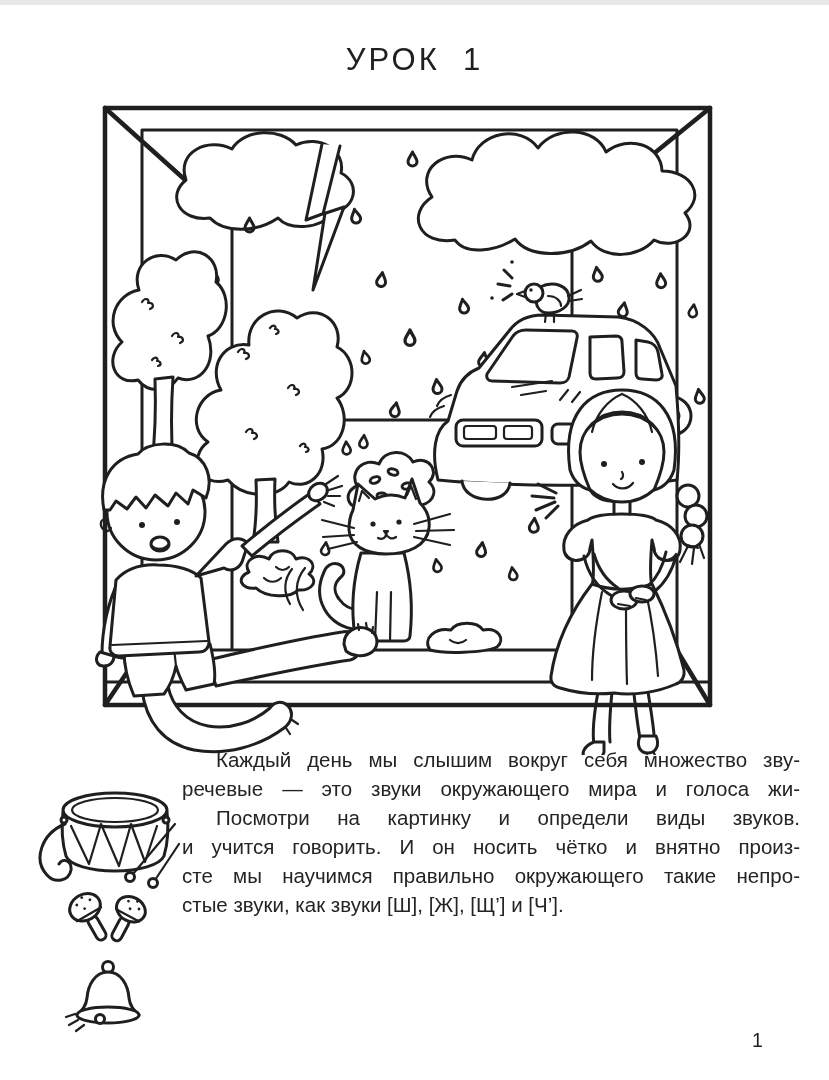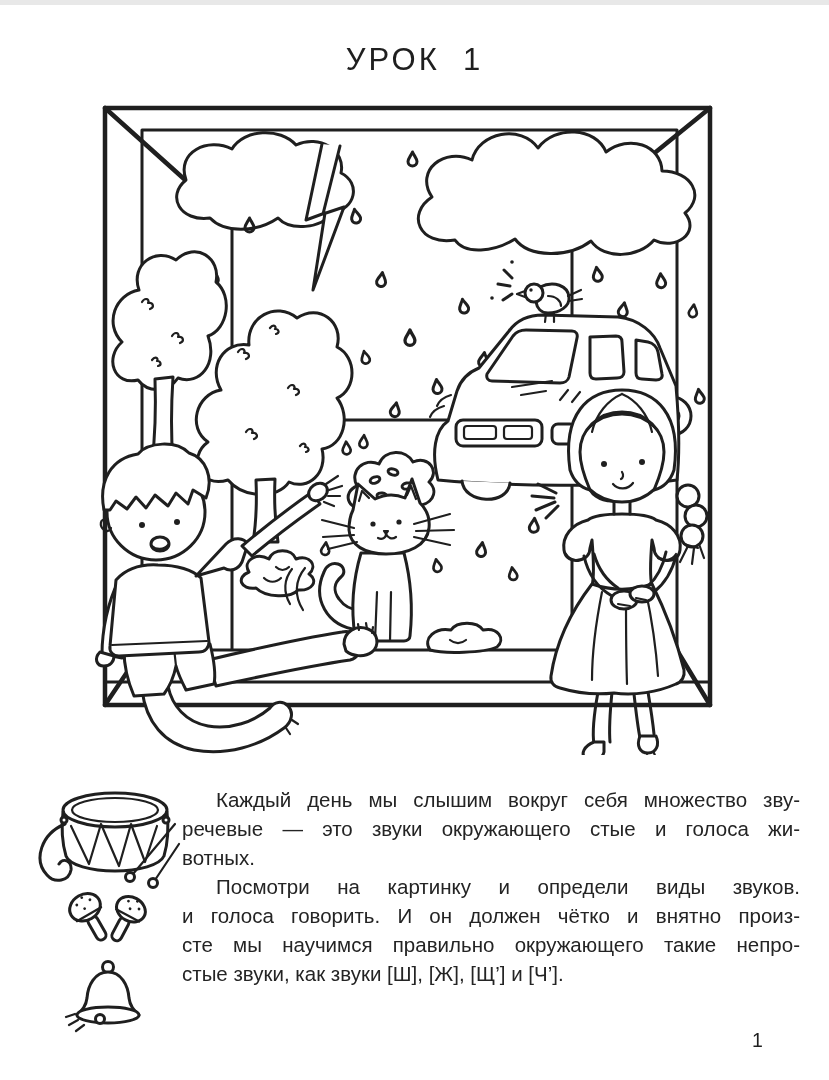--- a/index.html
+++ b/index.html
@@ -5,21 +5,21 @@
   html,body{margin:0;padding:0;background:#e8e8e8}
   .page{position:relative;width:829px;height:1080px;background:#ffffff;
         font-family:"Liberation Sans",sans-serif;color:#1f1f1f;overflow:hidden;margin:5px auto}
   .title{position:absolute;top:37px;left:0;width:100%;text-align:center;
          font-size:31px;font-weight:500;letter-spacing:3px;white-space:pre;margin:0}
   .scene{position:absolute;left:60px;top:85px}
   .instruments{position:absolute;left:0;top:0}
   .instr-drum{position:absolute;left:35px;top:775px}
   .instr-maracas{position:absolute;left:52px;top:882px}
   .instr-bell{position:absolute;left:58px;top:952px}
-  .text{position:absolute;left:182px;top:780px;width:618px;
+  .text{position:absolute;left:182px;top:740px;width:618px;
         font-size:20.5px;line-height:29px;color:#242424}
   .ln{height:29px;text-align:justify;text-align-last:justify;white-space:nowrap}
   .ln.end{text-align-last:left}
   .ln.ind{text-indent:34px}
   .ln.b{font-weight:normal}
   .pnum{position:absolute;left:752px;top:1024px;font-size:19.5px}
   
   .art *{stroke:#1f1f1f;fill:none;stroke-width:3;stroke-linecap:round;stroke-linejoin:round}
   .art .f{fill:#ffffff}
   .art .d{fill:#1f1f1f;stroke:none}
@@ -265,23 +265,22 @@
       <circle class="f" cx="50" cy="10" r="5.5"></circle>
       <path class="f" d="M50,15 C37,15 30,28 29,41 C28,50 23,54 19,58 L81,58 C77,54 72,50 71,41 C70,28 63,15 50,15 Z"></path>
       <ellipse class="f" cx="50" cy="58" rx="31" ry="8"></ellipse>
       <circle class="f" cx="42" cy="62" r="4.5"></circle>
       <path class="thin" d="M8,60 L17,57 M11,68 L20,63 M18,74 L26,68"></path>
     </svg>
   </div>
 
   <div class="text">
     <div class="ln ind">Каждый день мы слышим вокруг себя множество зву-</div>
-    <div class="ln">речевые — это звуки окружающего стые и голоса жи-</div>
-    <div class="ln end">вотных.</div>
+    <div class="ln">речевые — это звуки окружающего мира и голоса жи-</div>
     <div class="ln ind b">Посмотри на картинку и определи виды звуков.</div>
-    <div class="ln">и голоса говорить. И он должен чётко и внятно произ-</div>
+    <div class="ln">и учится говорить. И он носить чётко и внятно произ-</div>
     <div class="ln">сте мы научимся правильно окружающего такие непро-</div>
     <div class="ln end">стые звуки, как звуки [Ш], [Ж], [Щ’] и [Ч’].</div>
   </div>
 
   <div class="pnum">1</div>
 
 </div>
 
 </body></html>

